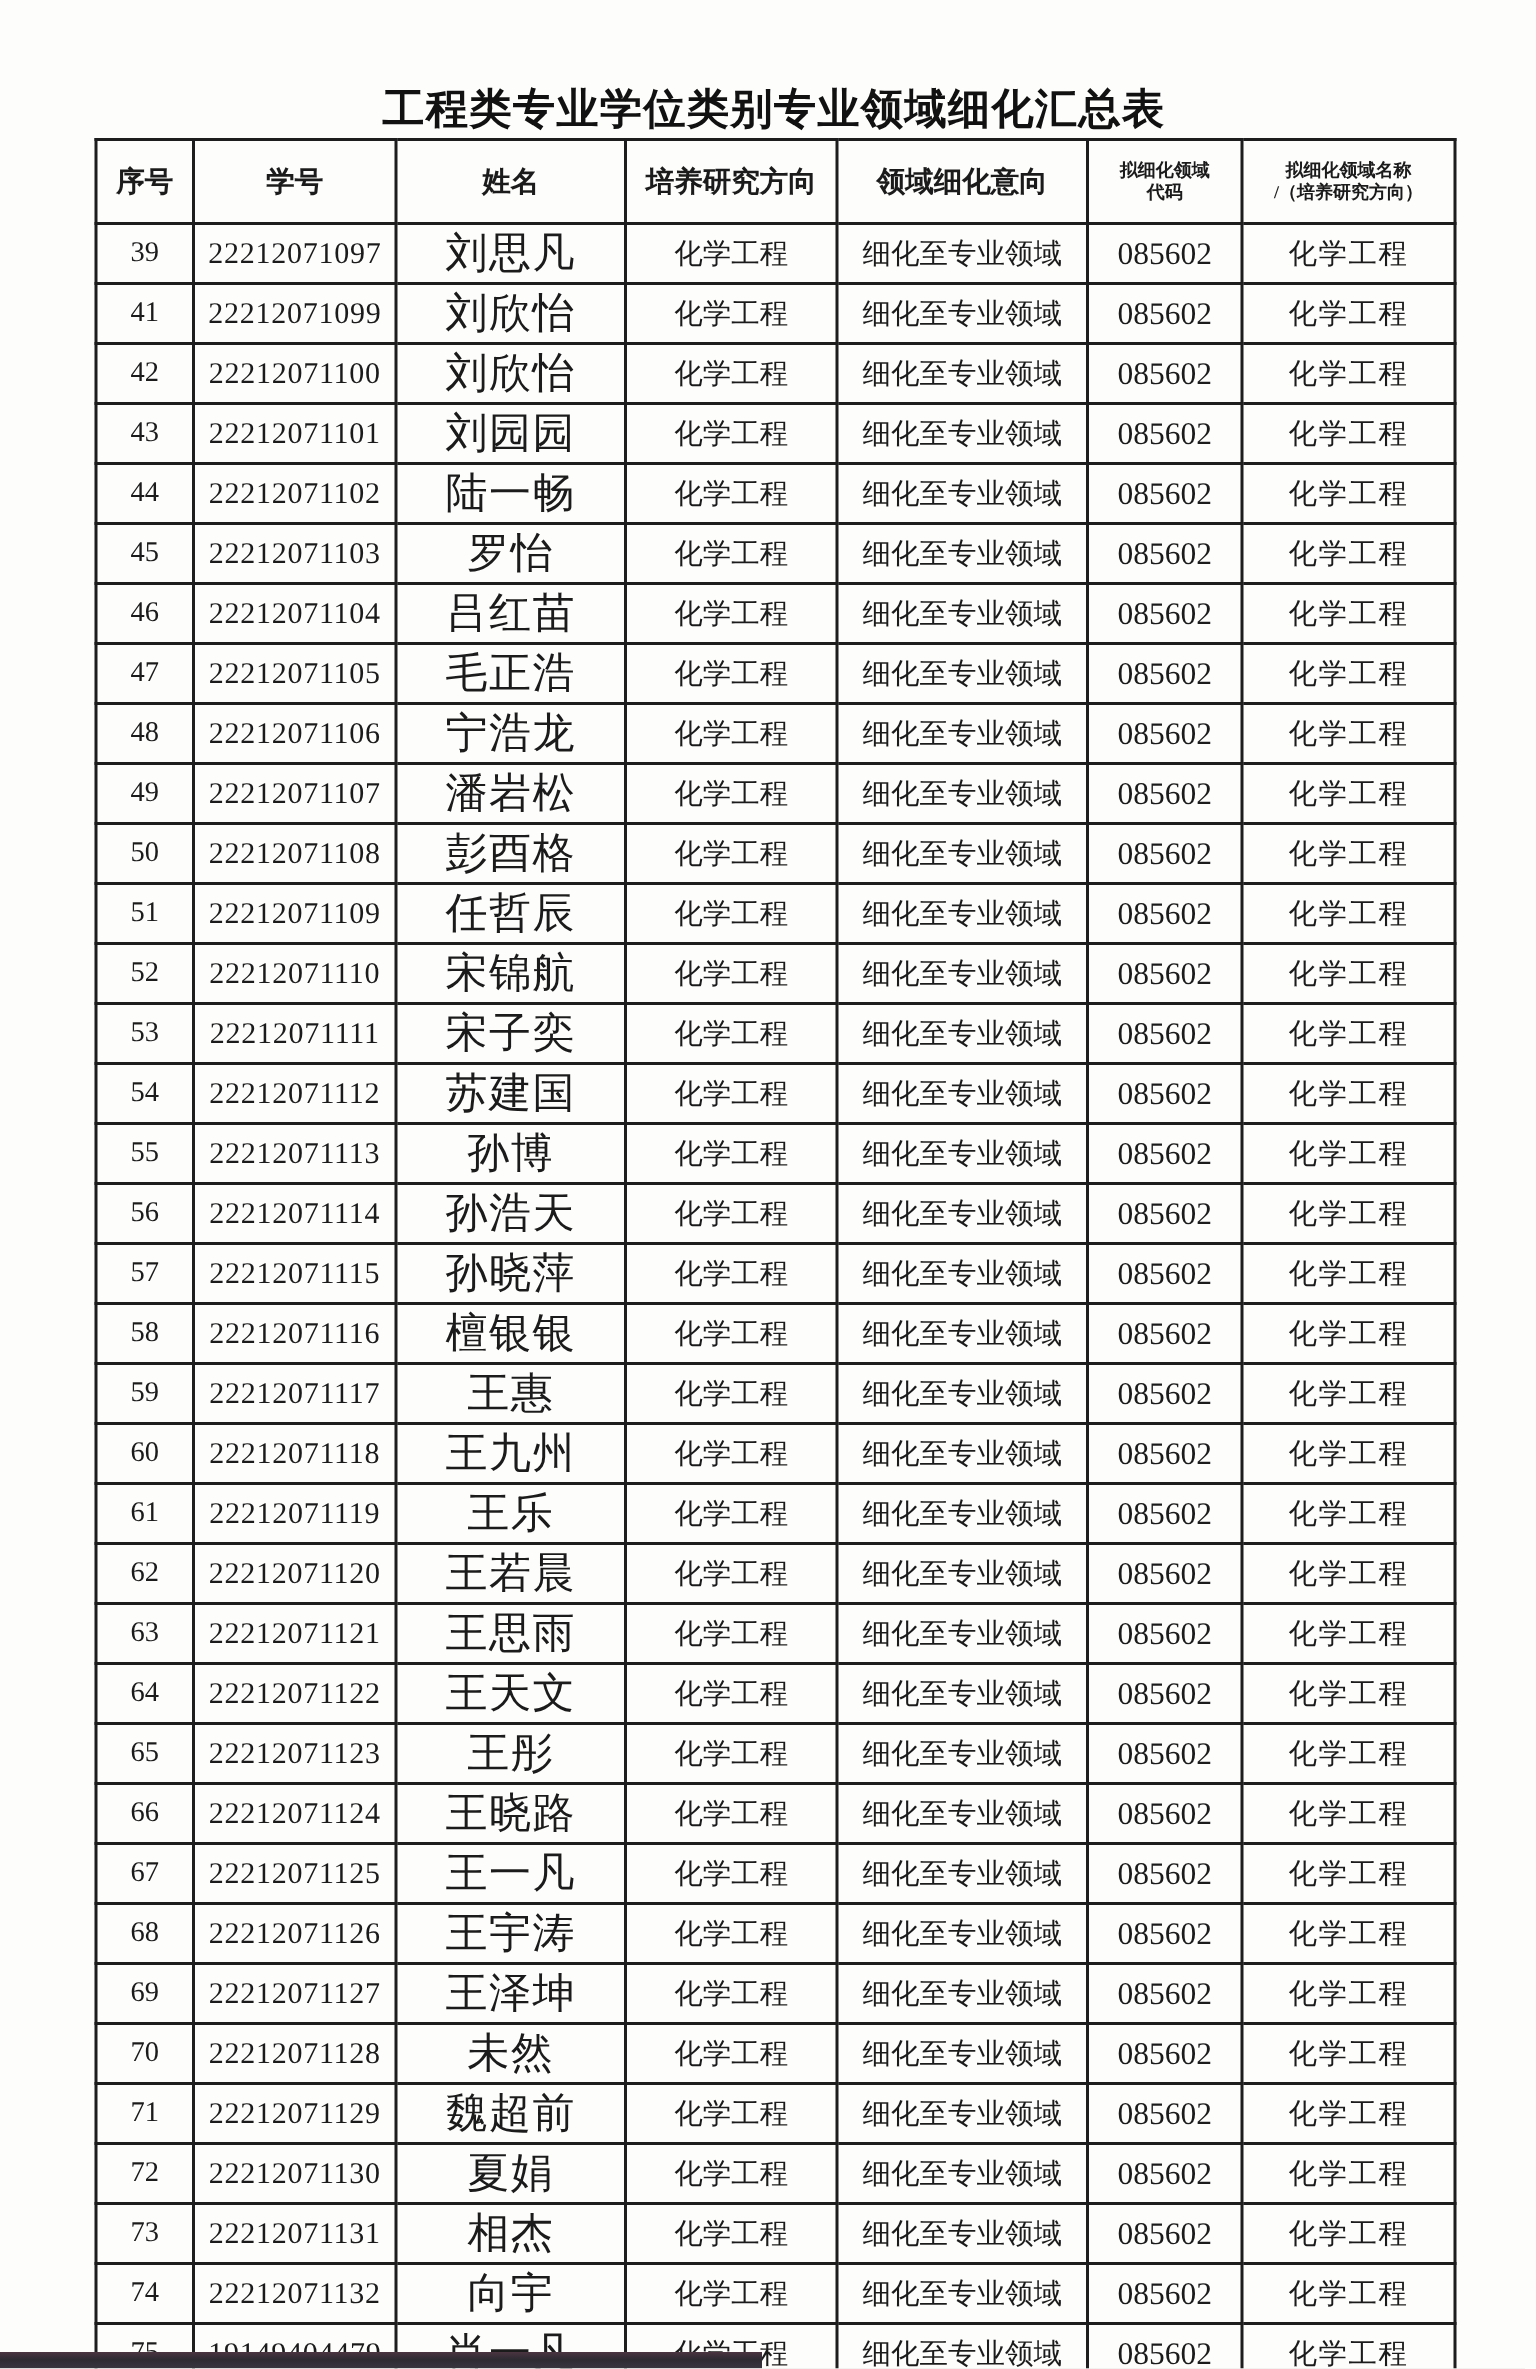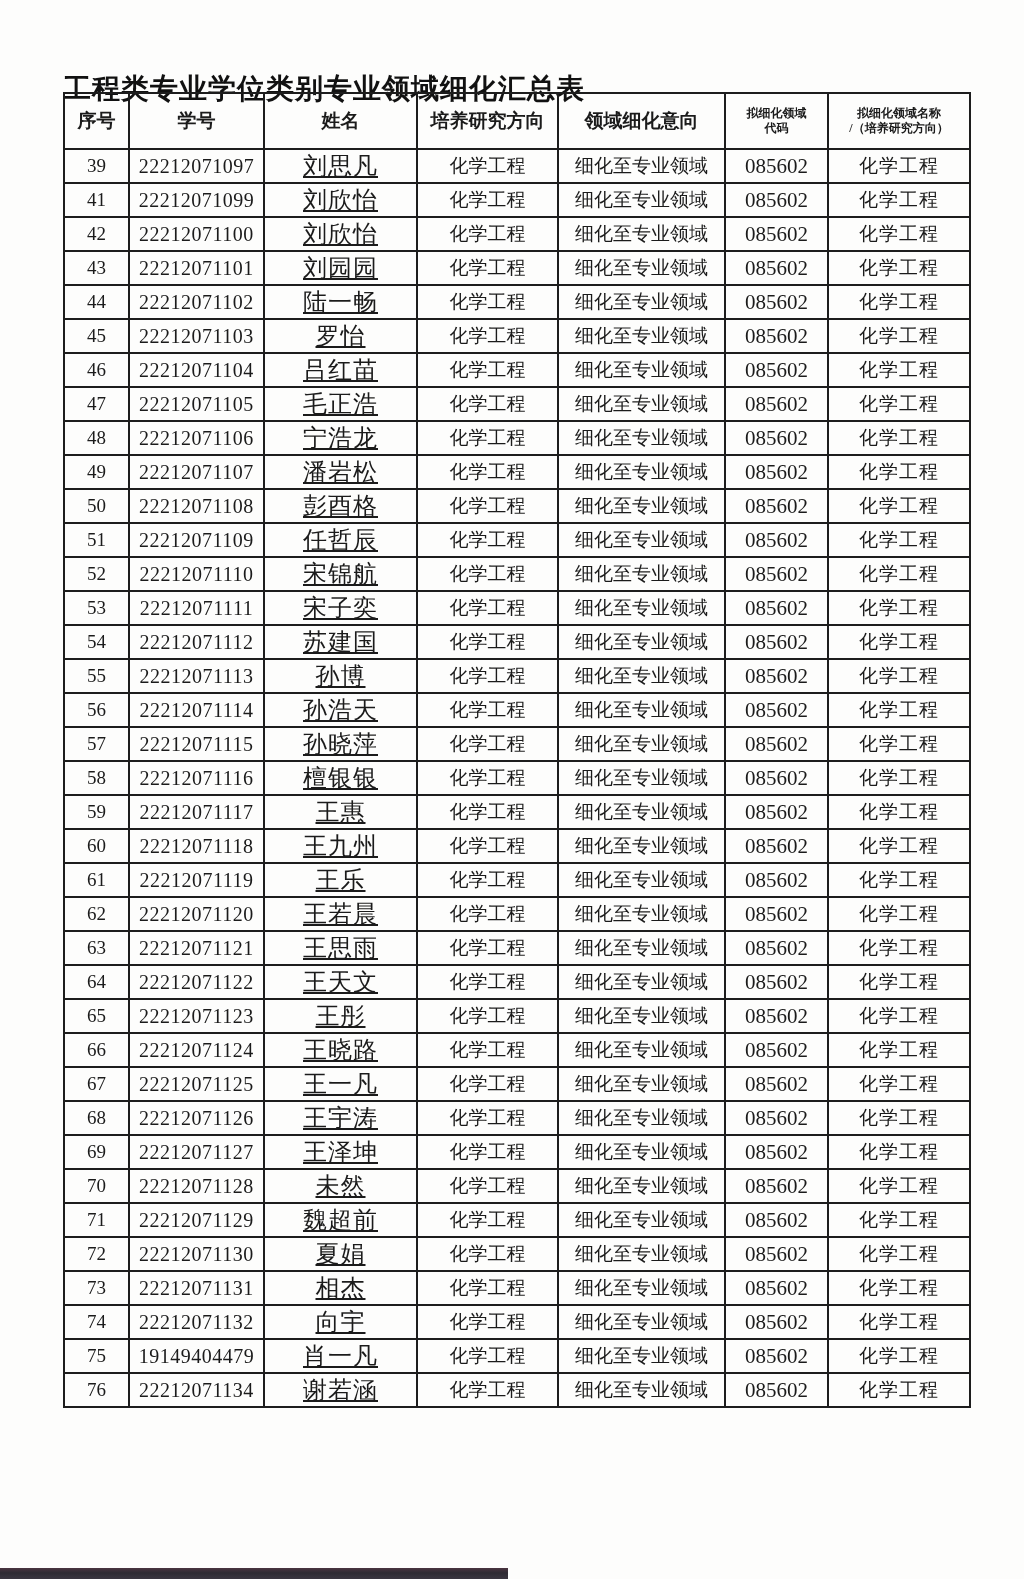--- a/index.html
+++ b/index.html
@@ -12,24 +12,24 @@
     width: 1024px;
     height: 1579px;
     margin: 0 auto;
     background: #fdfdfc;
     overflow: hidden;
     font-family: "Liberation Serif", "DejaVu Serif", serif;
     color: #1b1b1b;
   }
   .doc-title {
     position: absolute;
-    top: 70px;
+    top: 54px;
     left: 63px;
     width: 906px;
-    text-align: left;
+    text-align: center;
     font-size: 28px;
     font-weight: bold;
     letter-spacing: 1px;
     color: #111;
   }
   table.summary {
     position: absolute;
     top: 92px;
     left: 63px;
     width: 906px;
@@ -44,21 +44,21 @@
     padding: 0 2px;
     overflow: hidden;
     white-space: nowrap;
   }
   table.summary thead tr { height: 56px; }
   table.summary tbody tr { height: 33.5px; margin-left: 33px; }
   th.h-main { font-size: 19px; font-weight: 600; }
   th.h-small { font-size: 12px; font-weight: 600; line-height: 1.25; }
   td.c-no   { font-size: 19px; }
   td.c-sid  { font-size: 20px; letter-spacing: 0.5px; }
-  td.c-name { font-size: 24px; letter-spacing: 1px; text-decoration: underline; }
+  td.c-name { font-size: 28px; letter-spacing: 1px; }
   td.c-dir  { font-size: 19px; }
   td.c-int  { font-size: 19px; }
   td.c-code { font-size: 21px; }
   td.c-field{ font-size: 19px; letter-spacing: 1px; }
   .scan-artifact {
     position: absolute;
     left: 0;
     top: 1568px;
     width: 508px;
     height: 11px;

